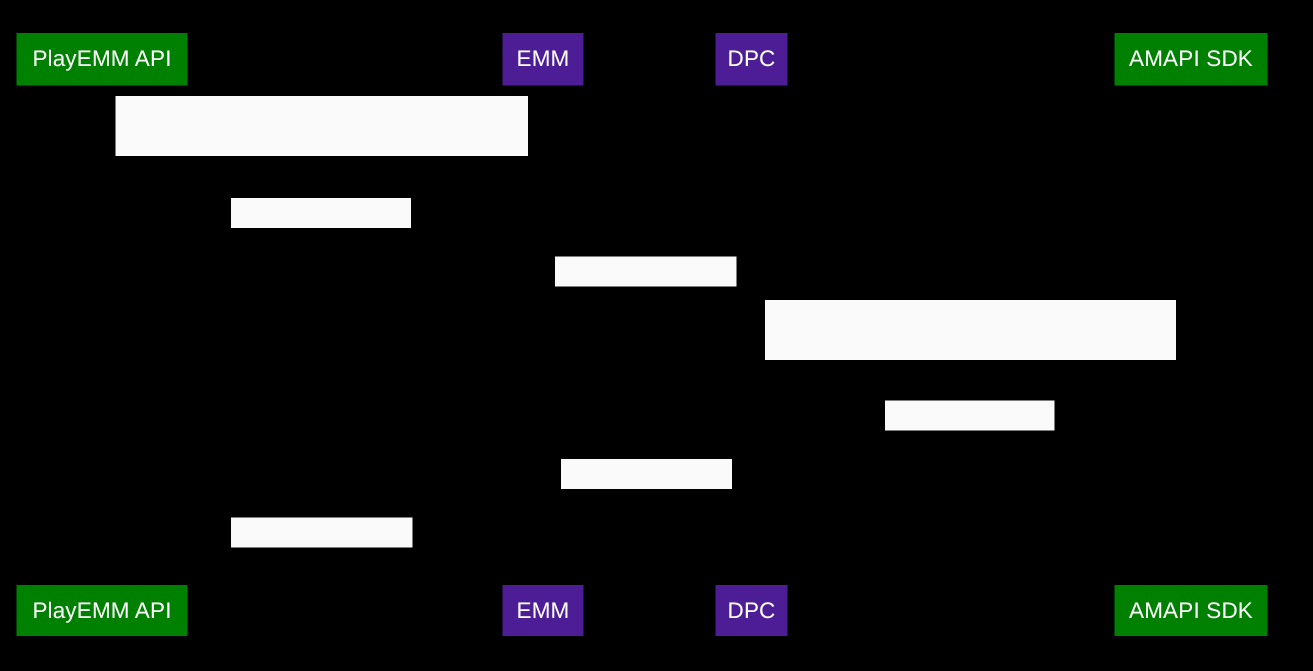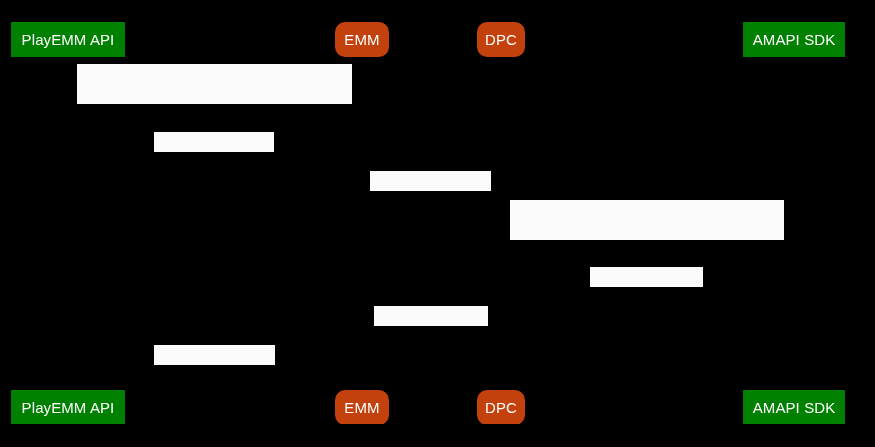--- a/index.html
+++ b/index.html
@@ -23,21 +23,21 @@
     align-items: center;
     justify-content: center;
     color: #ffffff;
     font-size: 15px;
     line-height: 1;
     letter-spacing: 0.1px;
     white-space: nowrap;
     user-select: none;
   }
   .participant.green { background: #008000; }
-  .participant.blue  { background: #c2410c; border-radius: 10px; }
+  .participant.blue  { background: #4c1d95; }
 
   .lifeline {
     position: absolute;
     width: 1px;
     background: #000000;
   }
 
   .message {
     position: absolute;
     box-sizing: border-box;

